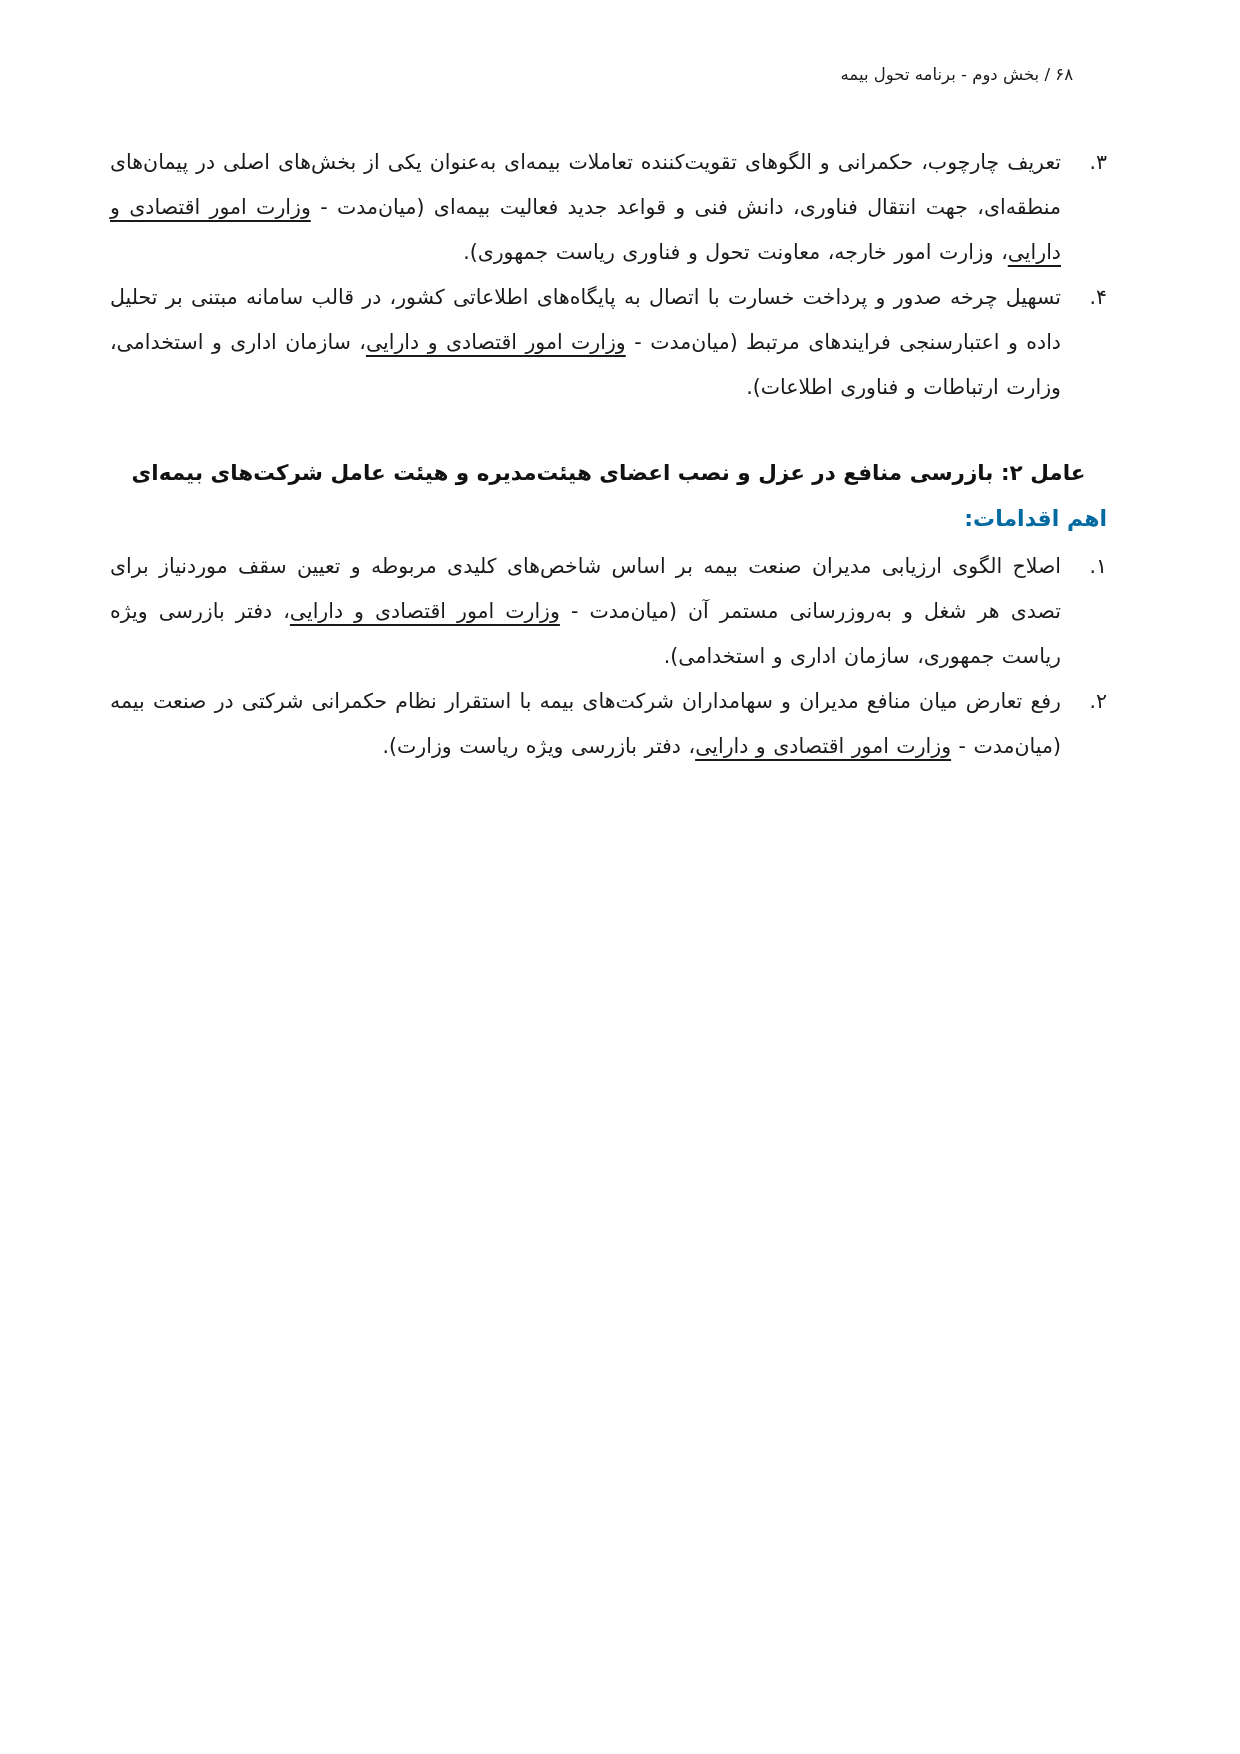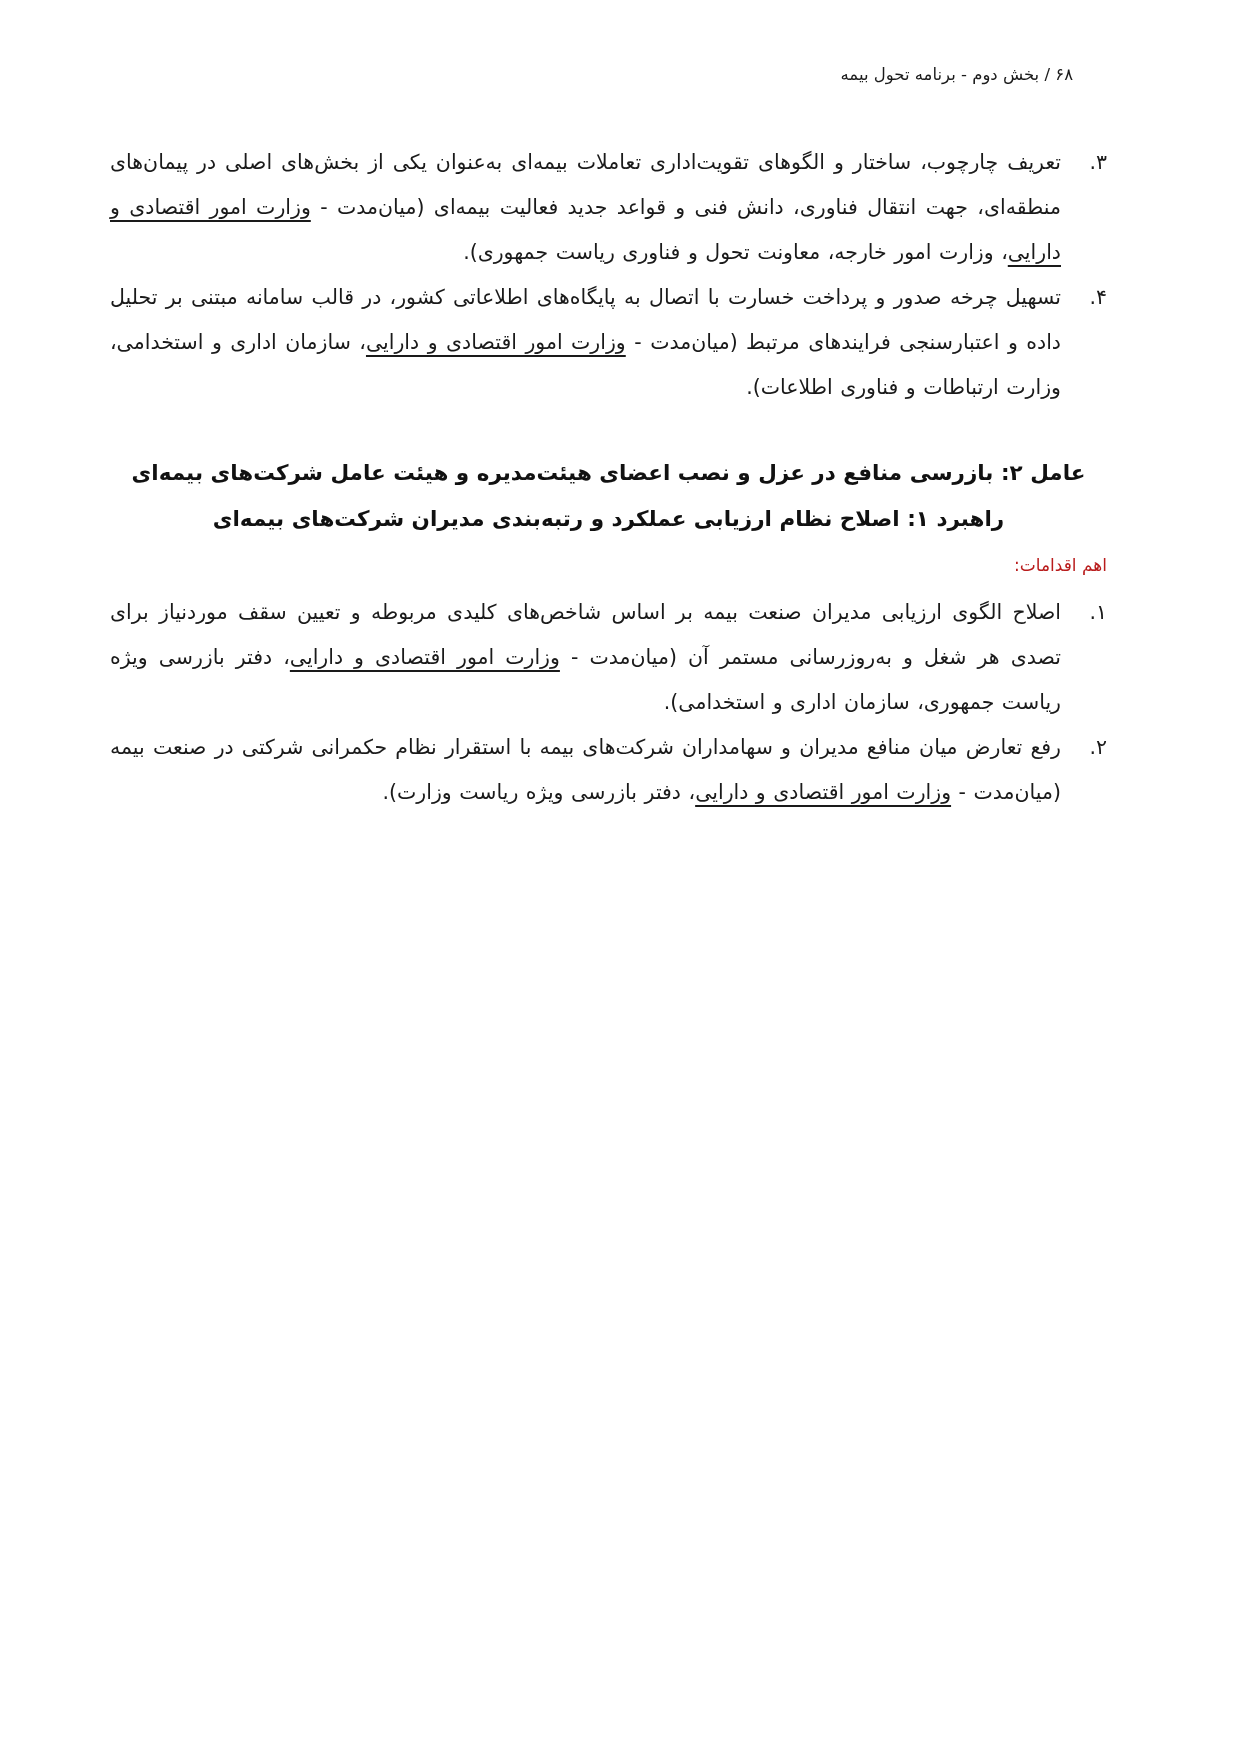--- a/index.html
+++ b/index.html
@@ -63,54 +63,53 @@
   }
   .section-headings { margin-top: 40px; }
   .section-heading {
     font-weight: bold;
     font-size: 21.5px;
     line-height: 46px;
     text-align: center;
     color: #111111;
   }
   .actions-label {
-    font-weight: normal;
-    font-size: 17px;
+    font-weight: bold;
+    font-size: 22px;
     line-height: 46px;
     text-align: right;
-    color: #b91c1c;
+    color: #0369a1;
   }
   .actions-list { margin-top: 2px; }
 </style>
 </head>
 <body>
 
 <div class="page">
 
   <div class="running-header">۶۸ / بخش دوم - برنامه تحول بیمه</div>
 
   <div class="content">
 
     <div class="num-list">
 
       <div class="num-item">
         <div class="num-cell">۳.</div>
-        <div class="num-text"><span>تعریف چارچوب، ساختار و الگوهای تقویت‌اداری تعاملات بیمه‌ای به‌عنوان یکی از بخش‌های اصلی در پیمان‌های منطقه‌ای، جهت انتقال فناوری، دانش فنی و قواعد جدید فعالیت بیمه‌ای (میان‌مدت - </span><span class="u">وزارت امور اقتصادی و دارایی</span><span>، وزارت امور خارجه، معاونت تحول و فناوری ریاست جمهوری).</span></div>
+        <div class="num-text"><span>تعریف چارچوب، حکمرانی و الگوهای تقویت‌کننده تعاملات بیمه‌ای به‌عنوان یکی از بخش‌های اصلی در پیمان‌های منطقه‌ای، جهت انتقال فناوری، دانش فنی و قواعد جدید فعالیت بیمه‌ای (میان‌مدت - </span><span class="u">وزارت امور اقتصادی و دارایی</span><span>، وزارت امور خارجه، معاونت تحول و فناوری ریاست جمهوری).</span></div>
       </div>
 
       <div class="num-item">
         <div class="num-cell">۴.</div>
         <div class="num-text"><span>تسهیل چرخه صدور و پرداخت خسارت با اتصال به پایگاه‌های اطلاعاتی کشور، در قالب سامانه مبتنی بر تحلیل داده و اعتبارسنجی فرایندهای مرتبط (میان‌مدت - </span><span class="u">وزارت امور اقتصادی و دارایی</span><span>، سازمان اداری و استخدامی، وزارت ارتباطات و فناوری اطلاعات).</span></div>
       </div>
 
     </div>
 
     <div class="section-headings">
       <div class="section-heading">عامل ۲: بازرسی منافع در عزل و نصب اعضای هیئت‌مدیره و هیئت عامل شرکت‌های بیمه‌ای</div>
-      <div class="section-heading">راهبرد ۱: اصلاح نظام ارزیابی عملکرد و رتبه‌بندی مدیران شرکت‌های بیمه‌ای</div>
       <div class="actions-label">اهم اقدامات:</div>
     </div>
 
     <div class="num-list actions-list">
 
       <div class="num-item">
         <div class="num-cell">۱.</div>
         <div class="num-text"><span>اصلاح الگوی ارزیابی مدیران صنعت بیمه بر اساس شاخص‌های کلیدی مربوطه و تعیین سقف موردنیاز برای تصدی هر شغل و به‌روزرسانی مستمر آن (میان‌مدت - </span><span class="u">وزارت امور اقتصادی و دارایی</span><span>، دفتر بازرسی ویژه ریاست جمهوری، سازمان اداری و استخدامی).</span></div>
       </div>
 

